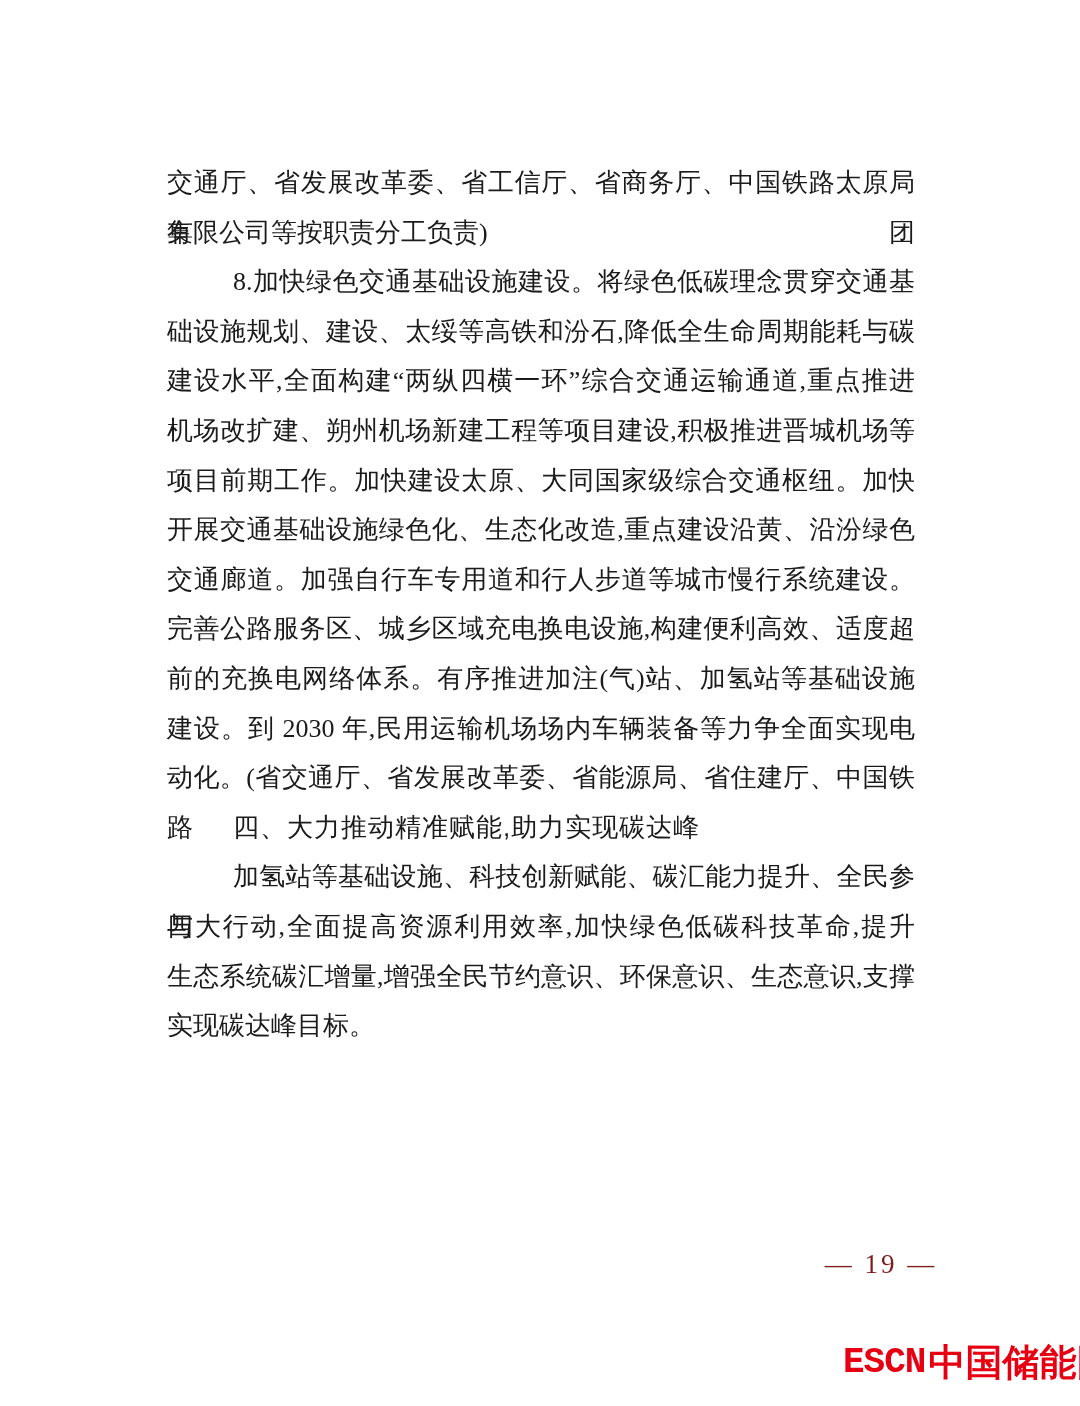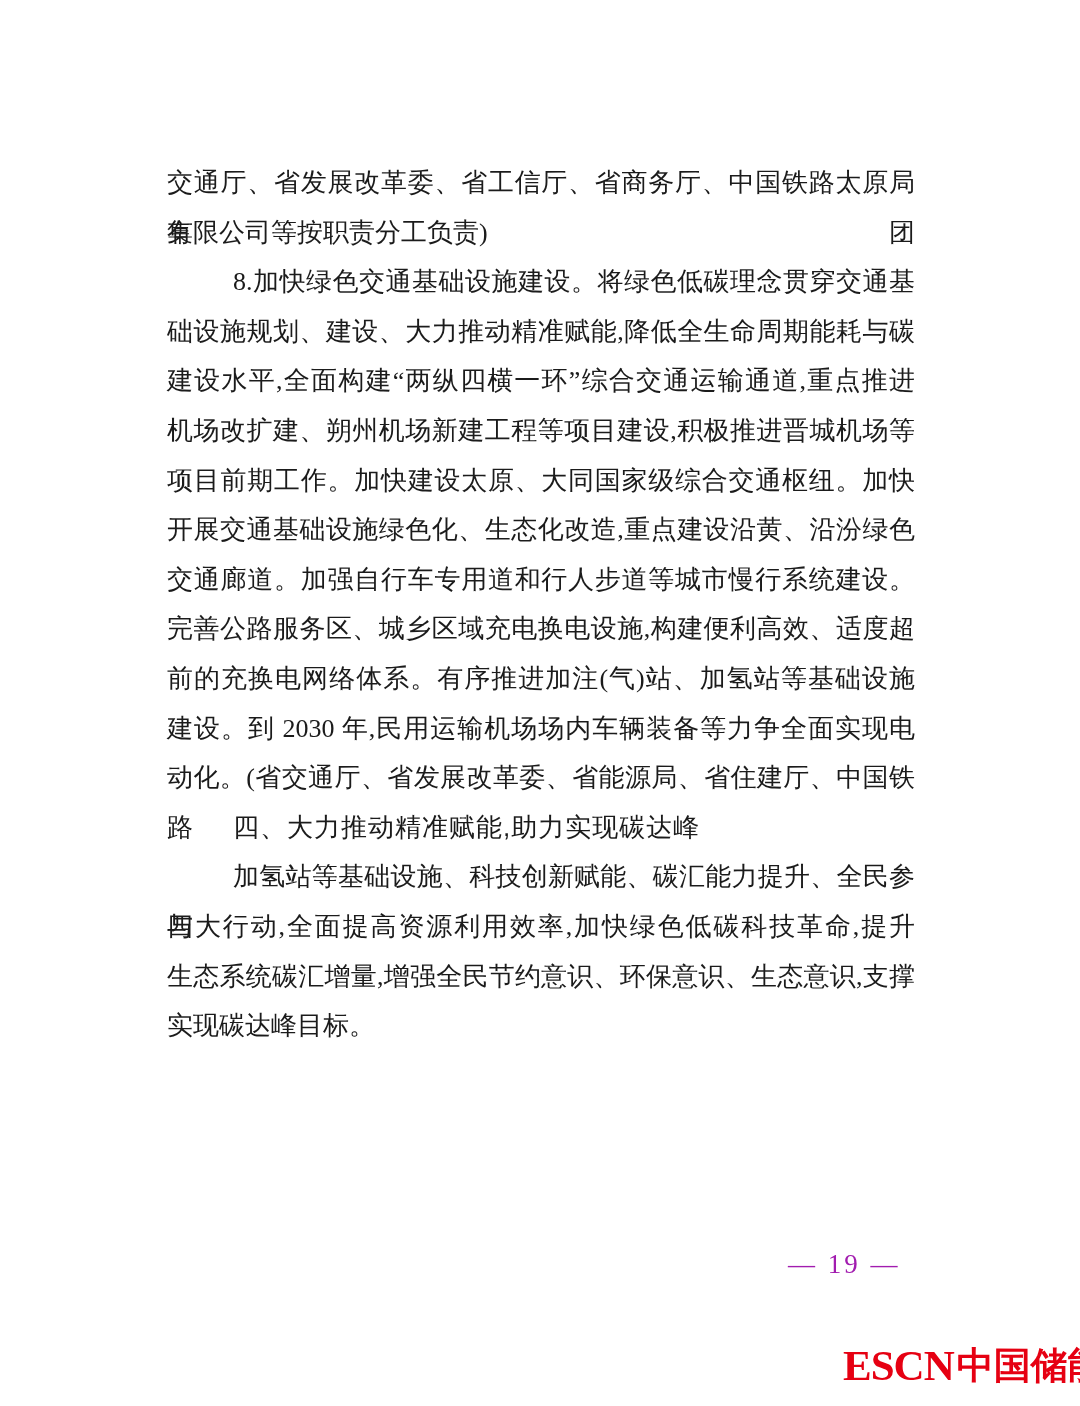--- a/index.html
+++ b/index.html
@@ -30,38 +30,38 @@
     text-indent:66px;
   }
   .line.heading{
     font-family:"Liberation Sans","DejaVu Sans",sans-serif;
     font-weight:400;
     text-align-last:left;
     letter-spacing:1px;
   }
   .pagenum{
     position:absolute;
-    left:788px;top:1249px;width:132px;
-    text-align:left;
+    left:815px;top:1249px;width:132px;
+    text-align:center;
     font-size:27px;
-    color:#a21caf;
+    color:#7f1d1d;
     letter-spacing:3px;
     font-family:"Liberation Serif","DejaVu Serif",serif;
   }
   .footer-logo{
     position:absolute;
     left:843px;top:1344px;
     display:flex;
     align-items:center;
     font-weight:bold;
     white-space:nowrap;
   }
   .logo-latin{
-    font-family:Liberation Serif, serif;
-    font-size:43px;
+    font-family:Liberation Mono, monospace;
+    font-size:36px;
     font-weight:800;
     line-height:1;
     letter-spacing:-1px;
   }
   .logo-cn{
     font-family:"Liberation Sans","DejaVu Sans",sans-serif;
     font-size:37px;
     font-weight:800;
     line-height:1;
     margin-left:3px;
@@ -69,21 +69,21 @@
 </style>
 </head>
 <body>
 
 <div class="page">
 
   <div class="textblock">
     <div class="line">交通厅、省发展改革委、省工信厅、省商务厅、中国铁路太原局集团</div>
     <div class="line end">有限公司等按职责分工负责)</div>
     <div class="line indent">8.加快绿色交通基础设施建设。将绿色低碳理念贯穿交通基</div>
-    <div class="line">础设施规划、建设、大力推动精准赋能,降低全生命周期能耗与碳</div>
+    <div class="line">础设施规划、建设、太绥等高铁和汾石,降低全生命周期能耗与碳</div>
     <div class="line">建设水平,全面构建“两纵四横一环”综合交通运输通道,重点推进</div>
     <div class="line">机场改扩建、朔州机场新建工程等项目建设,积极推进晋城机场等</div>
     <div class="line">项目前期工作。加快建设太原、大同国家级综合交通枢纽。加快</div>
     <div class="line">开展交通基础设施绿色化、生态化改造,重点建设沿黄、沿汾绿色</div>
     <div class="line">交通廊道。加强自行车专用道和行人步道等城市慢行系统建设。</div>
     <div class="line">完善公路服务区、城乡区域充电换电设施,构建便利高效、适度超</div>
     <div class="line">前的充换电网络体系。有序推进加注(气)站、加氢站等基础设施</div>
     <div class="line">建设。到 2030 年,民用运输机场场内车辆装备等力争全面实现电</div>
     <div class="line">动化。(省交通厅、省发展改革委、省能源局、省住建厅、中国铁路</div>
     <div class="line heading indent">四、大力推动精准赋能,助力实现碳达峰</div>

